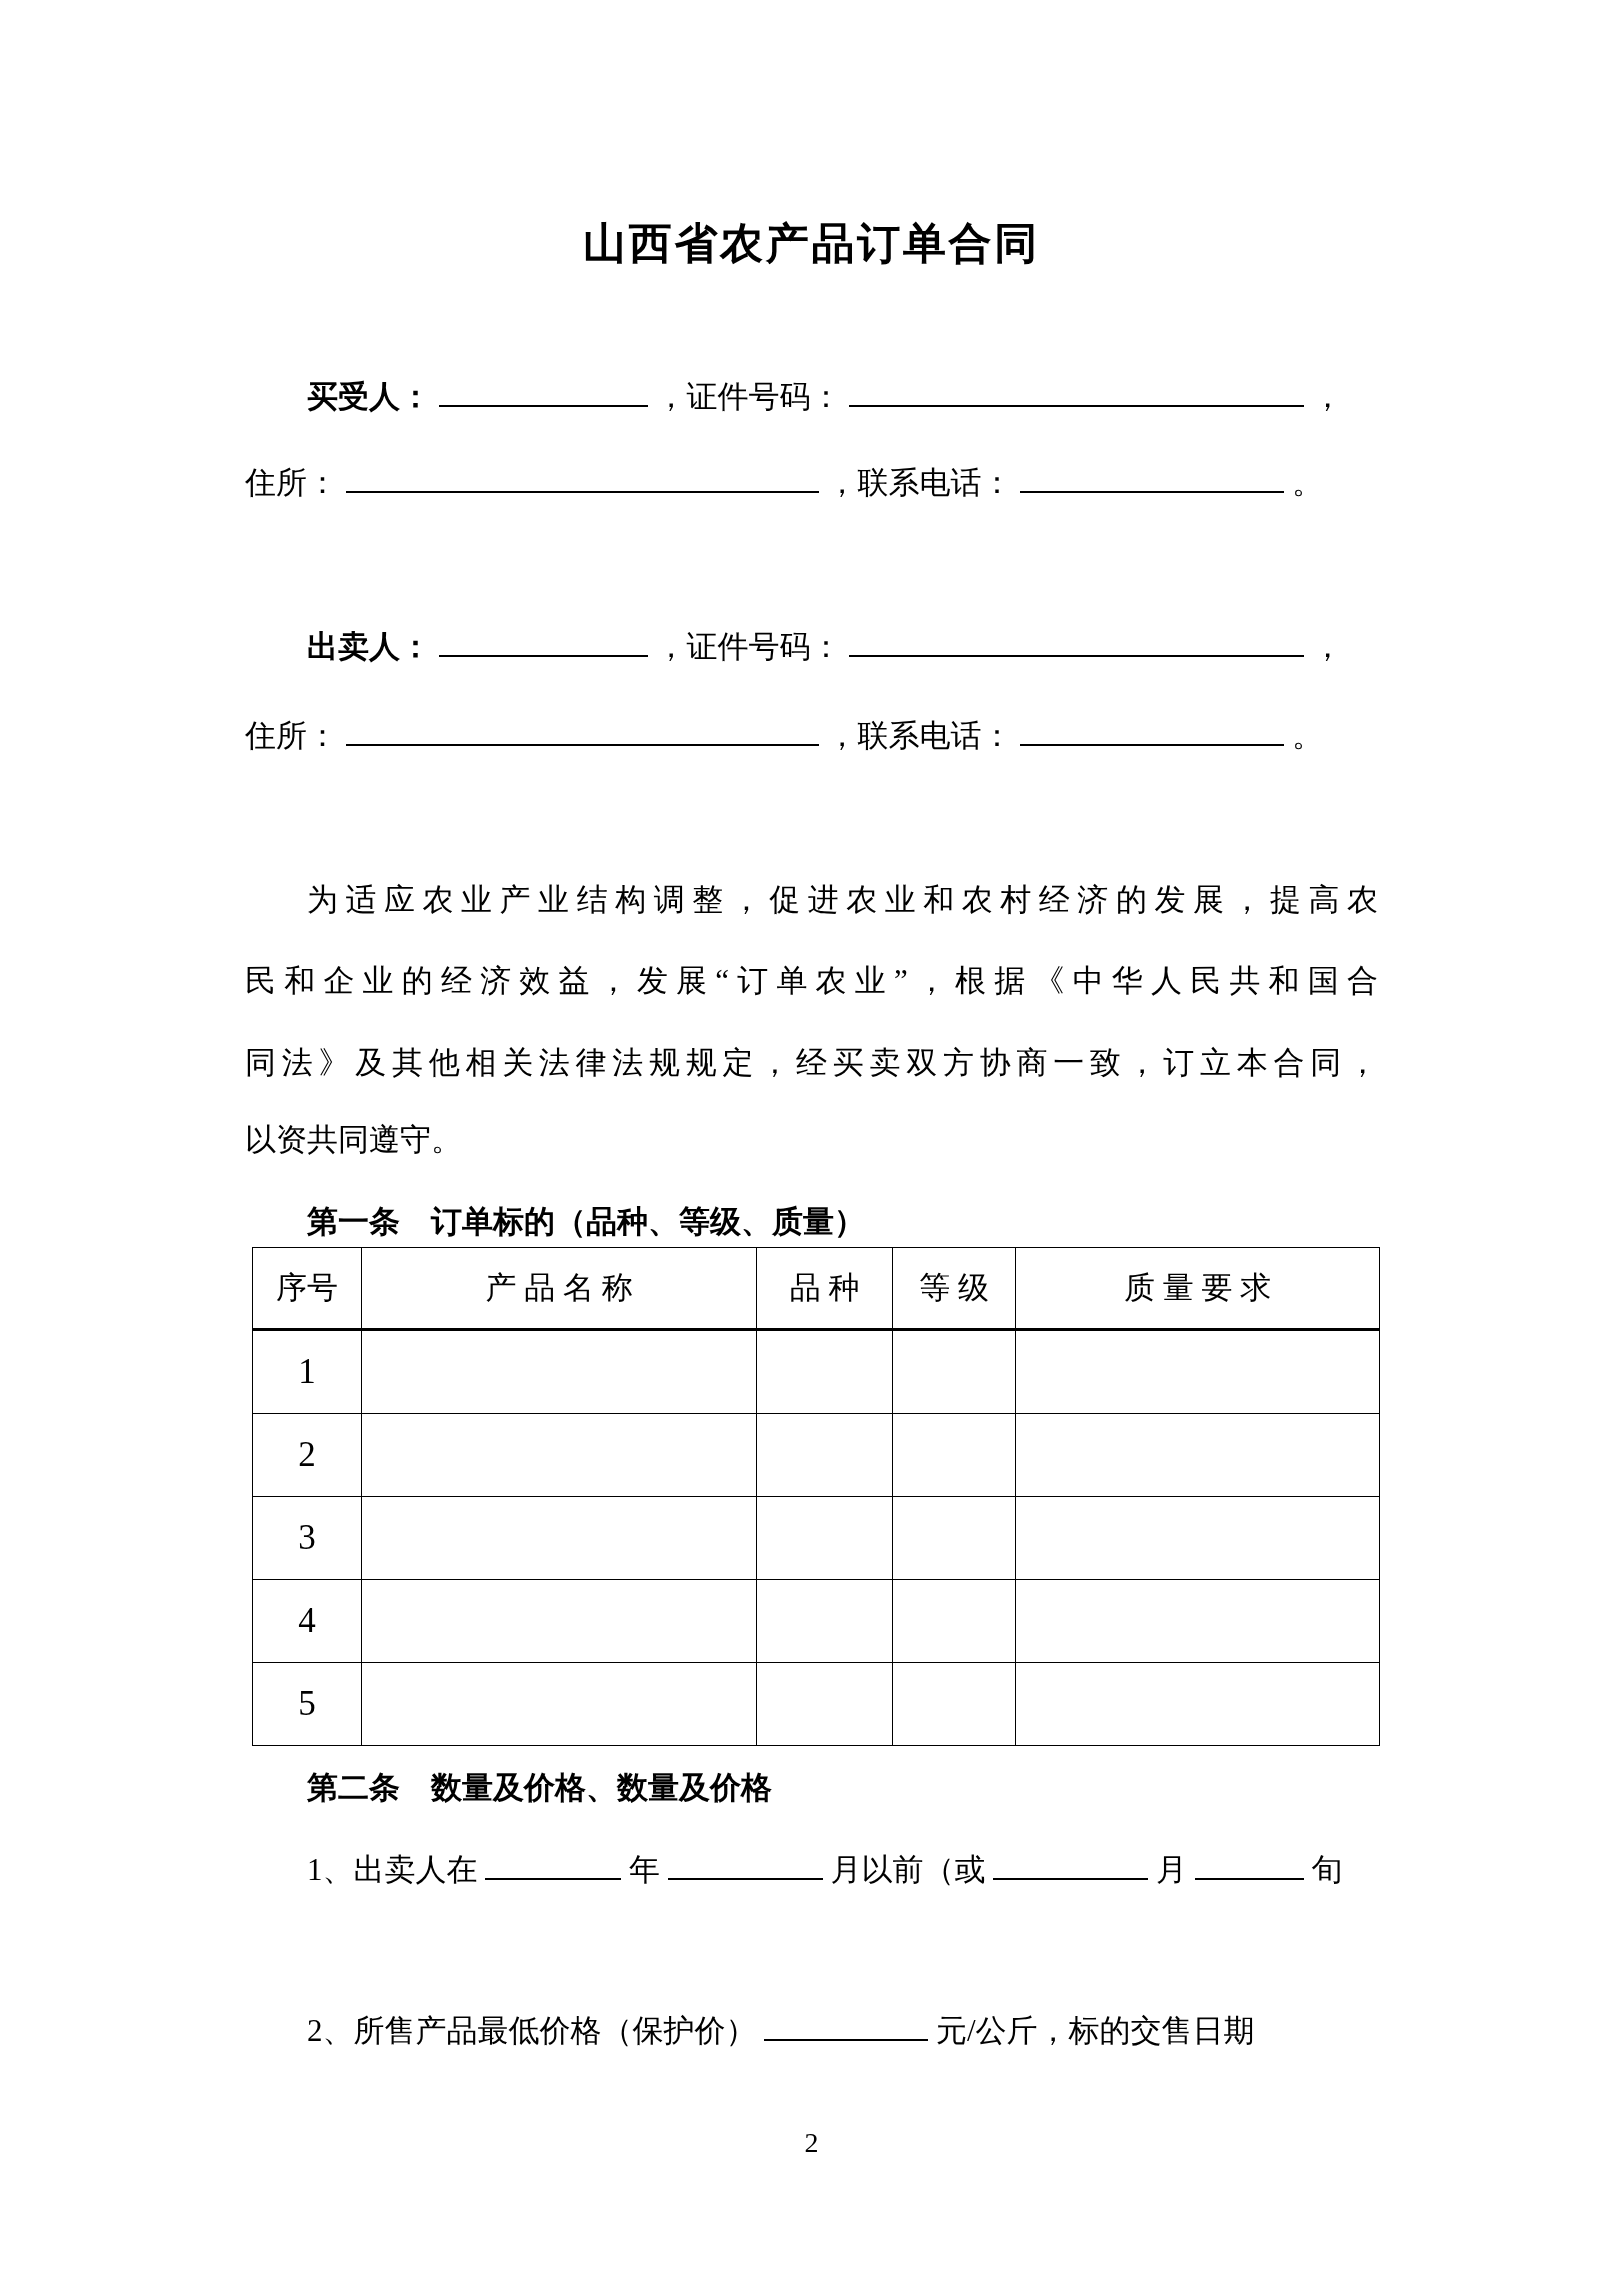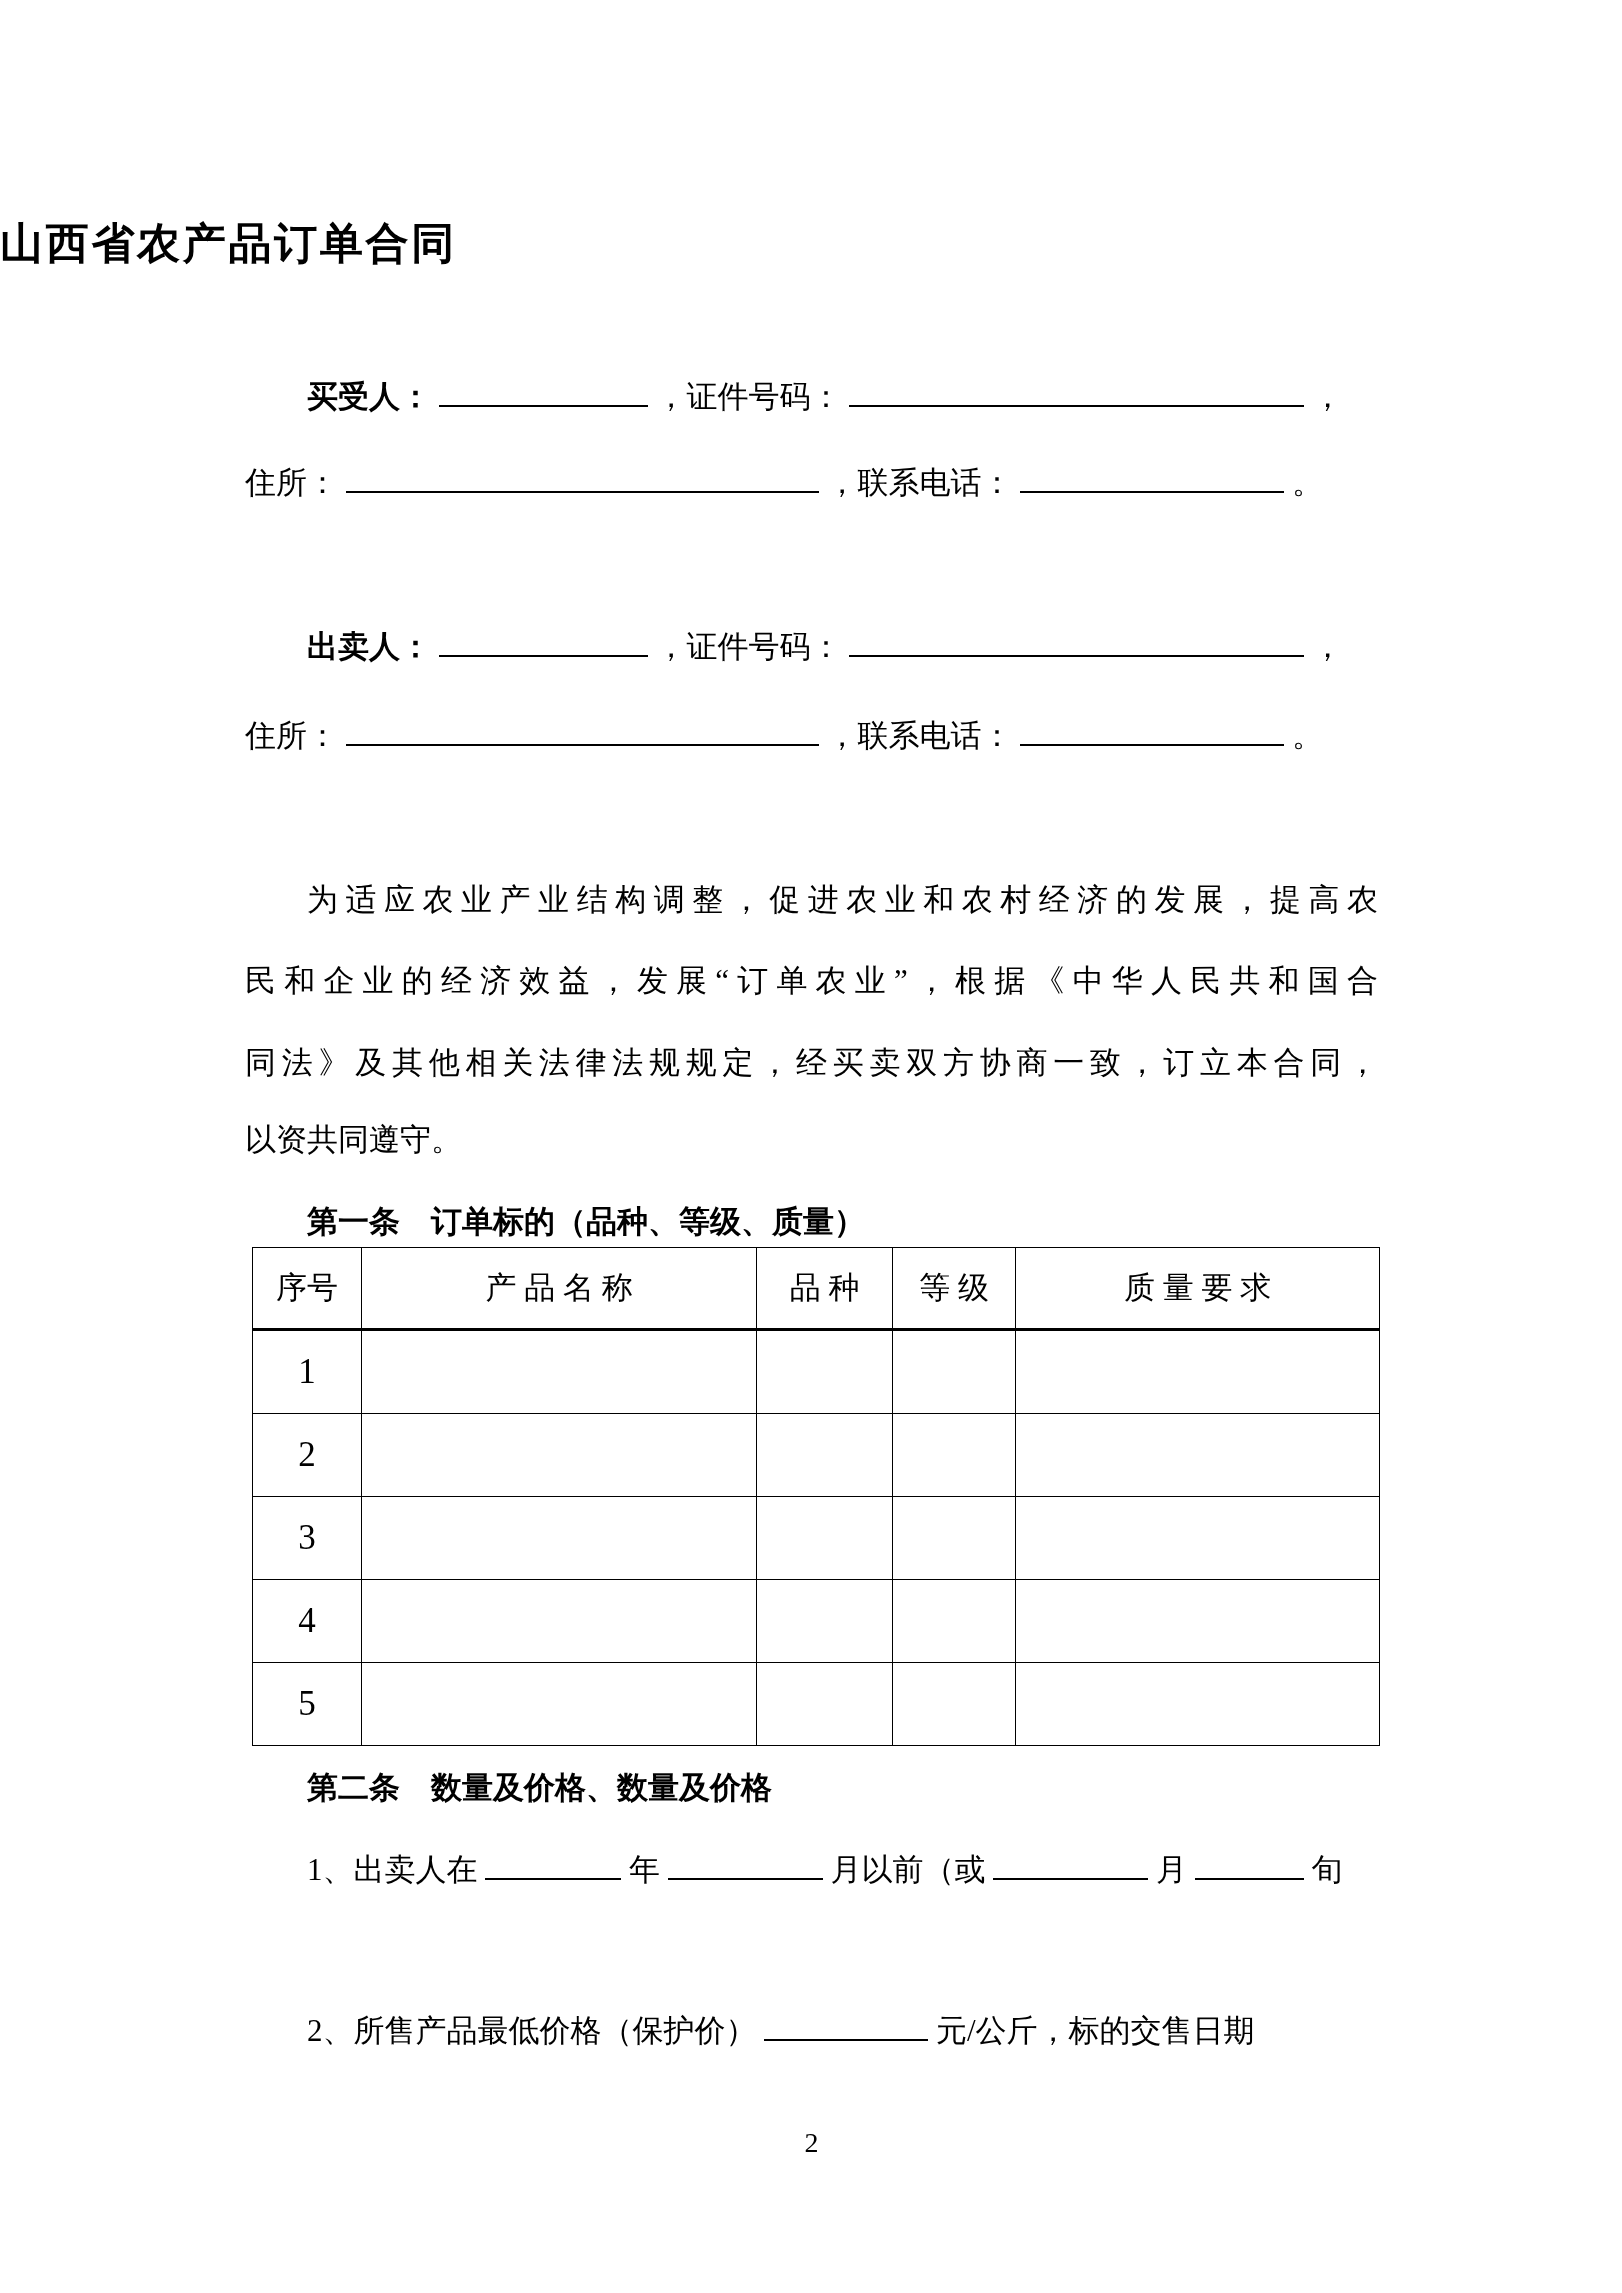--- a/index.html
+++ b/index.html
@@ -10,20 +10,21 @@
     margin: 0 auto;
     background: #ffffff;
     font-family: "Liberation Serif", "DejaVu Serif", serif;
     color: #000000;
     font-size: 31px;
     overflow: hidden;
   }
   .abs { position: absolute; left: 245px; right: 245px; }
   .doc-title {
     position: absolute; left: 0; right: 0; top: 215px;
+    text-align: center;
     font-size: 43px;
     font-weight: 700;
     letter-spacing: 2.7px;
   }
   .line { white-space: nowrap; line-height: 47px; }
   .indent { padding-left: 62px; }
   .bold { font-weight: 700; }
   .u {
     display: inline-block;
     border-bottom: 2.7px solid #000;

